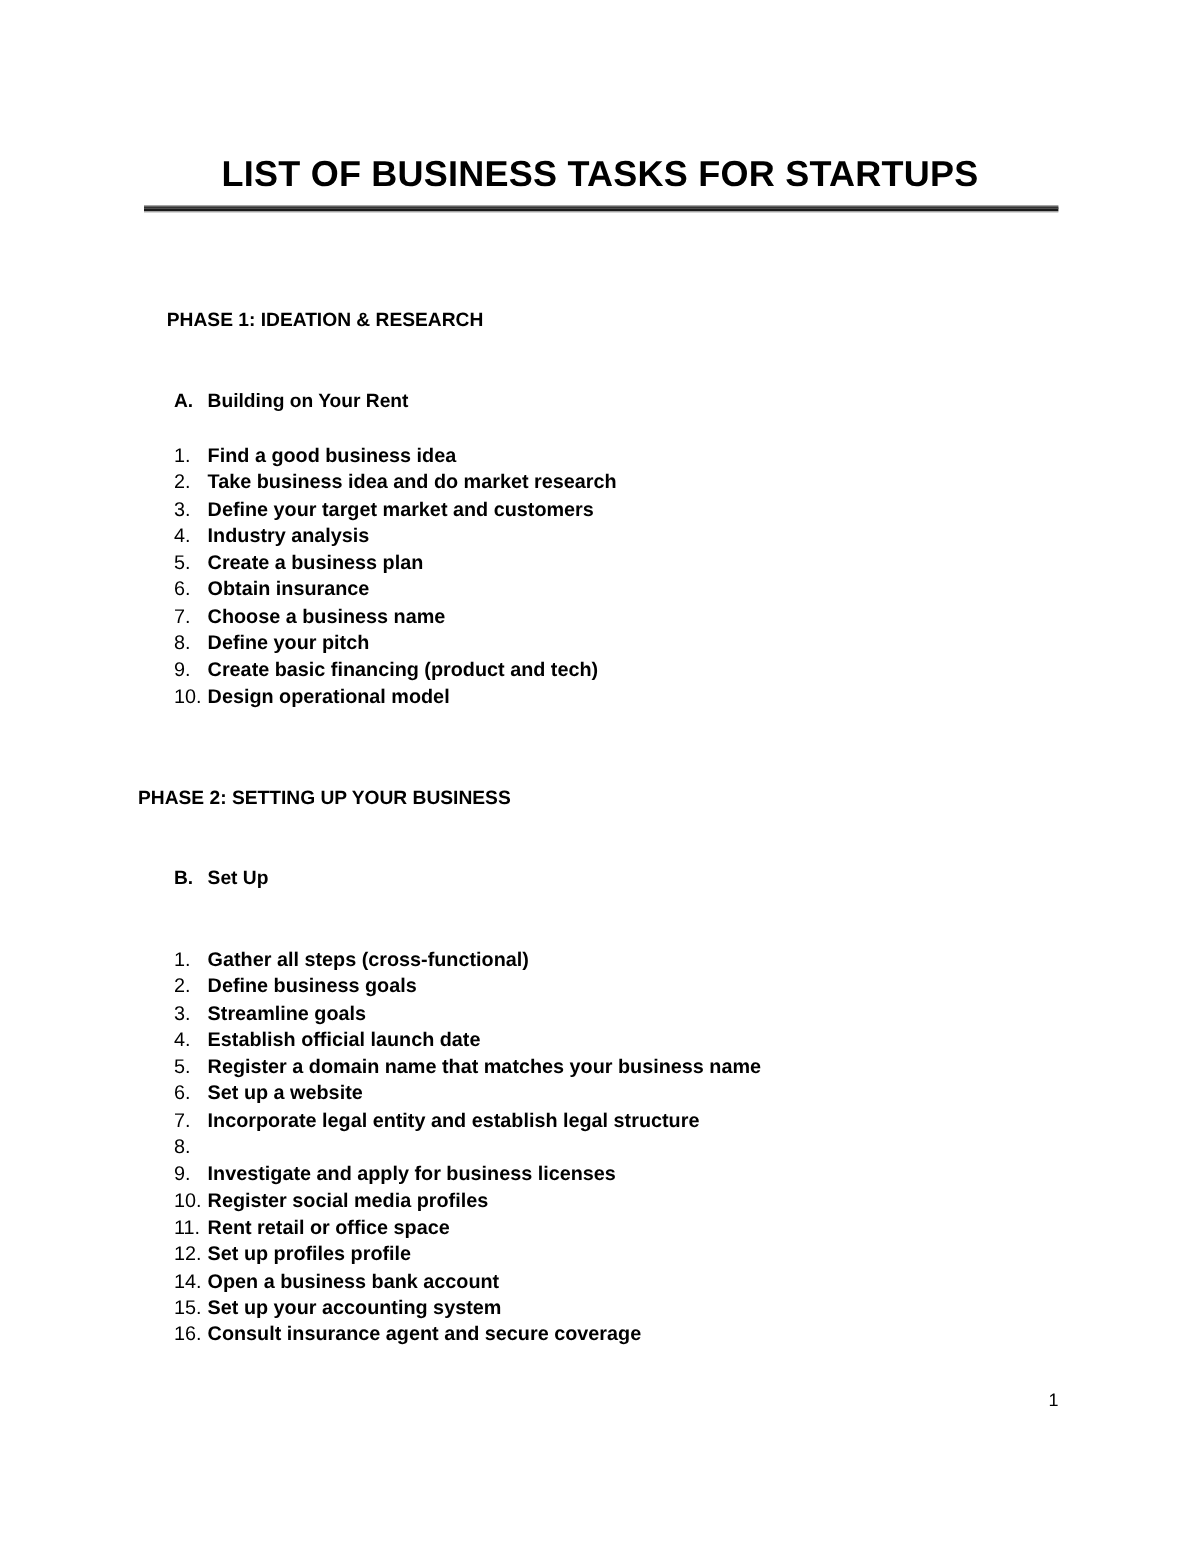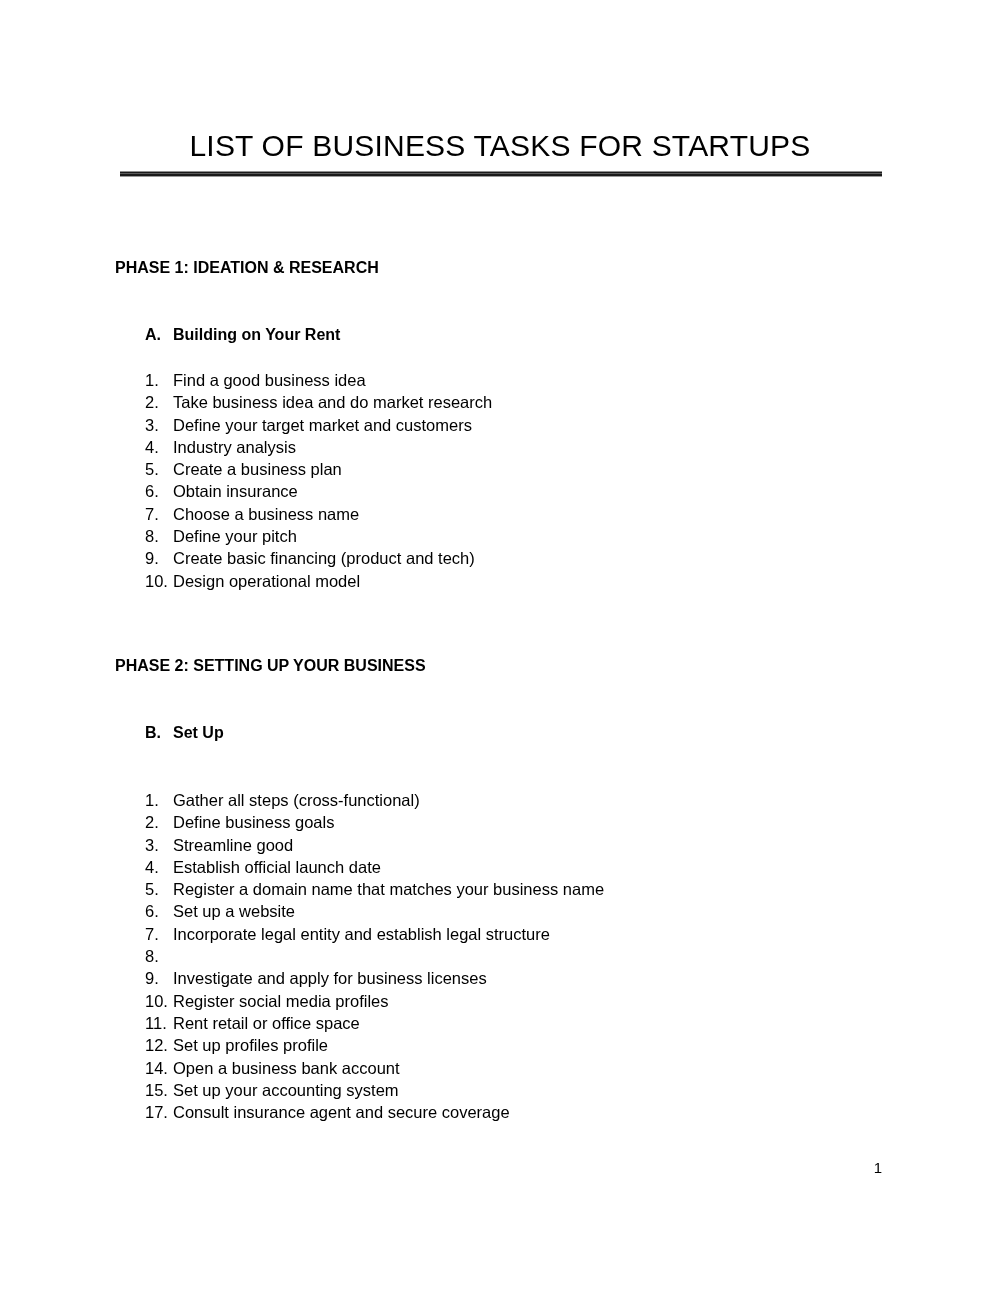--- a/index.html
+++ b/index.html
@@ -22,21 +22,21 @@
   }
 
   
   .doc-title {
     position: absolute;
     left: 0;
     right: 0;
     top: 108px;
     text-align: center;
     font-size: 30px;
-    font-weight: normal;
+    font-weight: bold;
     letter-spacing: 0.2px;
     line-height: 36px;
     white-space: nowrap;
   }
 
   
   .title-rule {
     position: absolute;
     left: 120px;
     width: 762px;
@@ -70,21 +70,21 @@
 
   
   .phase-heading {
     position: absolute;
     left: 115px;
     font-size: 16px;
     font-weight: bold;
     line-height: 20px;
     white-space: nowrap;
   }
-  #phase1-heading { top: 258px; }
+  #phase1-heading { top: 258px; margin-left: 24px; }
   #phase2-heading { top: 656px; }
 
   
   .sub-heading {
     position: absolute;
     left: 145px;
     font-size: 16px;
     font-weight: bold;
     line-height: 20px;
     white-space: nowrap;
@@ -112,20 +112,21 @@
     align-items: baseline;
     white-space: nowrap;
   }
   .task-item .num {
     flex: 0 0 auto;
     min-width: 28px;
     text-align: left;
   }
   .task-item .text {
     flex: 0 1 auto;
+    font-weight: bold;
   }
 
   
   .page-number {
     position: absolute;
     right: 118px;
     top: 1159px;
     font-size: 15px;
     line-height: 18px;
     text-align: right;
@@ -206,21 +207,21 @@
       <div class="task-item">
         <span class="num">1.</span>
         <span class="text">Gather all steps (cross-functional)</span>
       </div>
       <div class="task-item">
         <span class="num">2.</span>
         <span class="text">Define business goals</span>
       </div>
       <div class="task-item">
         <span class="num">3.</span>
-        <span class="text">Streamline good</span>
+        <span class="text">Streamline goals</span>
       </div>
       <div class="task-item">
         <span class="num">4.</span>
         <span class="text">Establish official launch date</span>
       </div>
       <div class="task-item">
         <span class="num">5.</span>
         <span class="text">Register a domain name that matches your business name</span>
       </div>
       <div class="task-item">
@@ -252,20 +253,20 @@
       </div>
       <div class="task-item">
         <span class="num">14.</span>
         <span class="text">Open a business bank account</span>
       </div>
       <div class="task-item">
         <span class="num">15.</span>
         <span class="text">Set up your accounting system</span>
       </div>
       <div class="task-item">
-        <span class="num">17.</span>
+        <span class="num">16.</span>
         <span class="text">Consult insurance agent and secure coverage</span>
       </div>
     </div>
 
   <div class="page-number">1</div>
 
 </div>
 
 </body></html>

